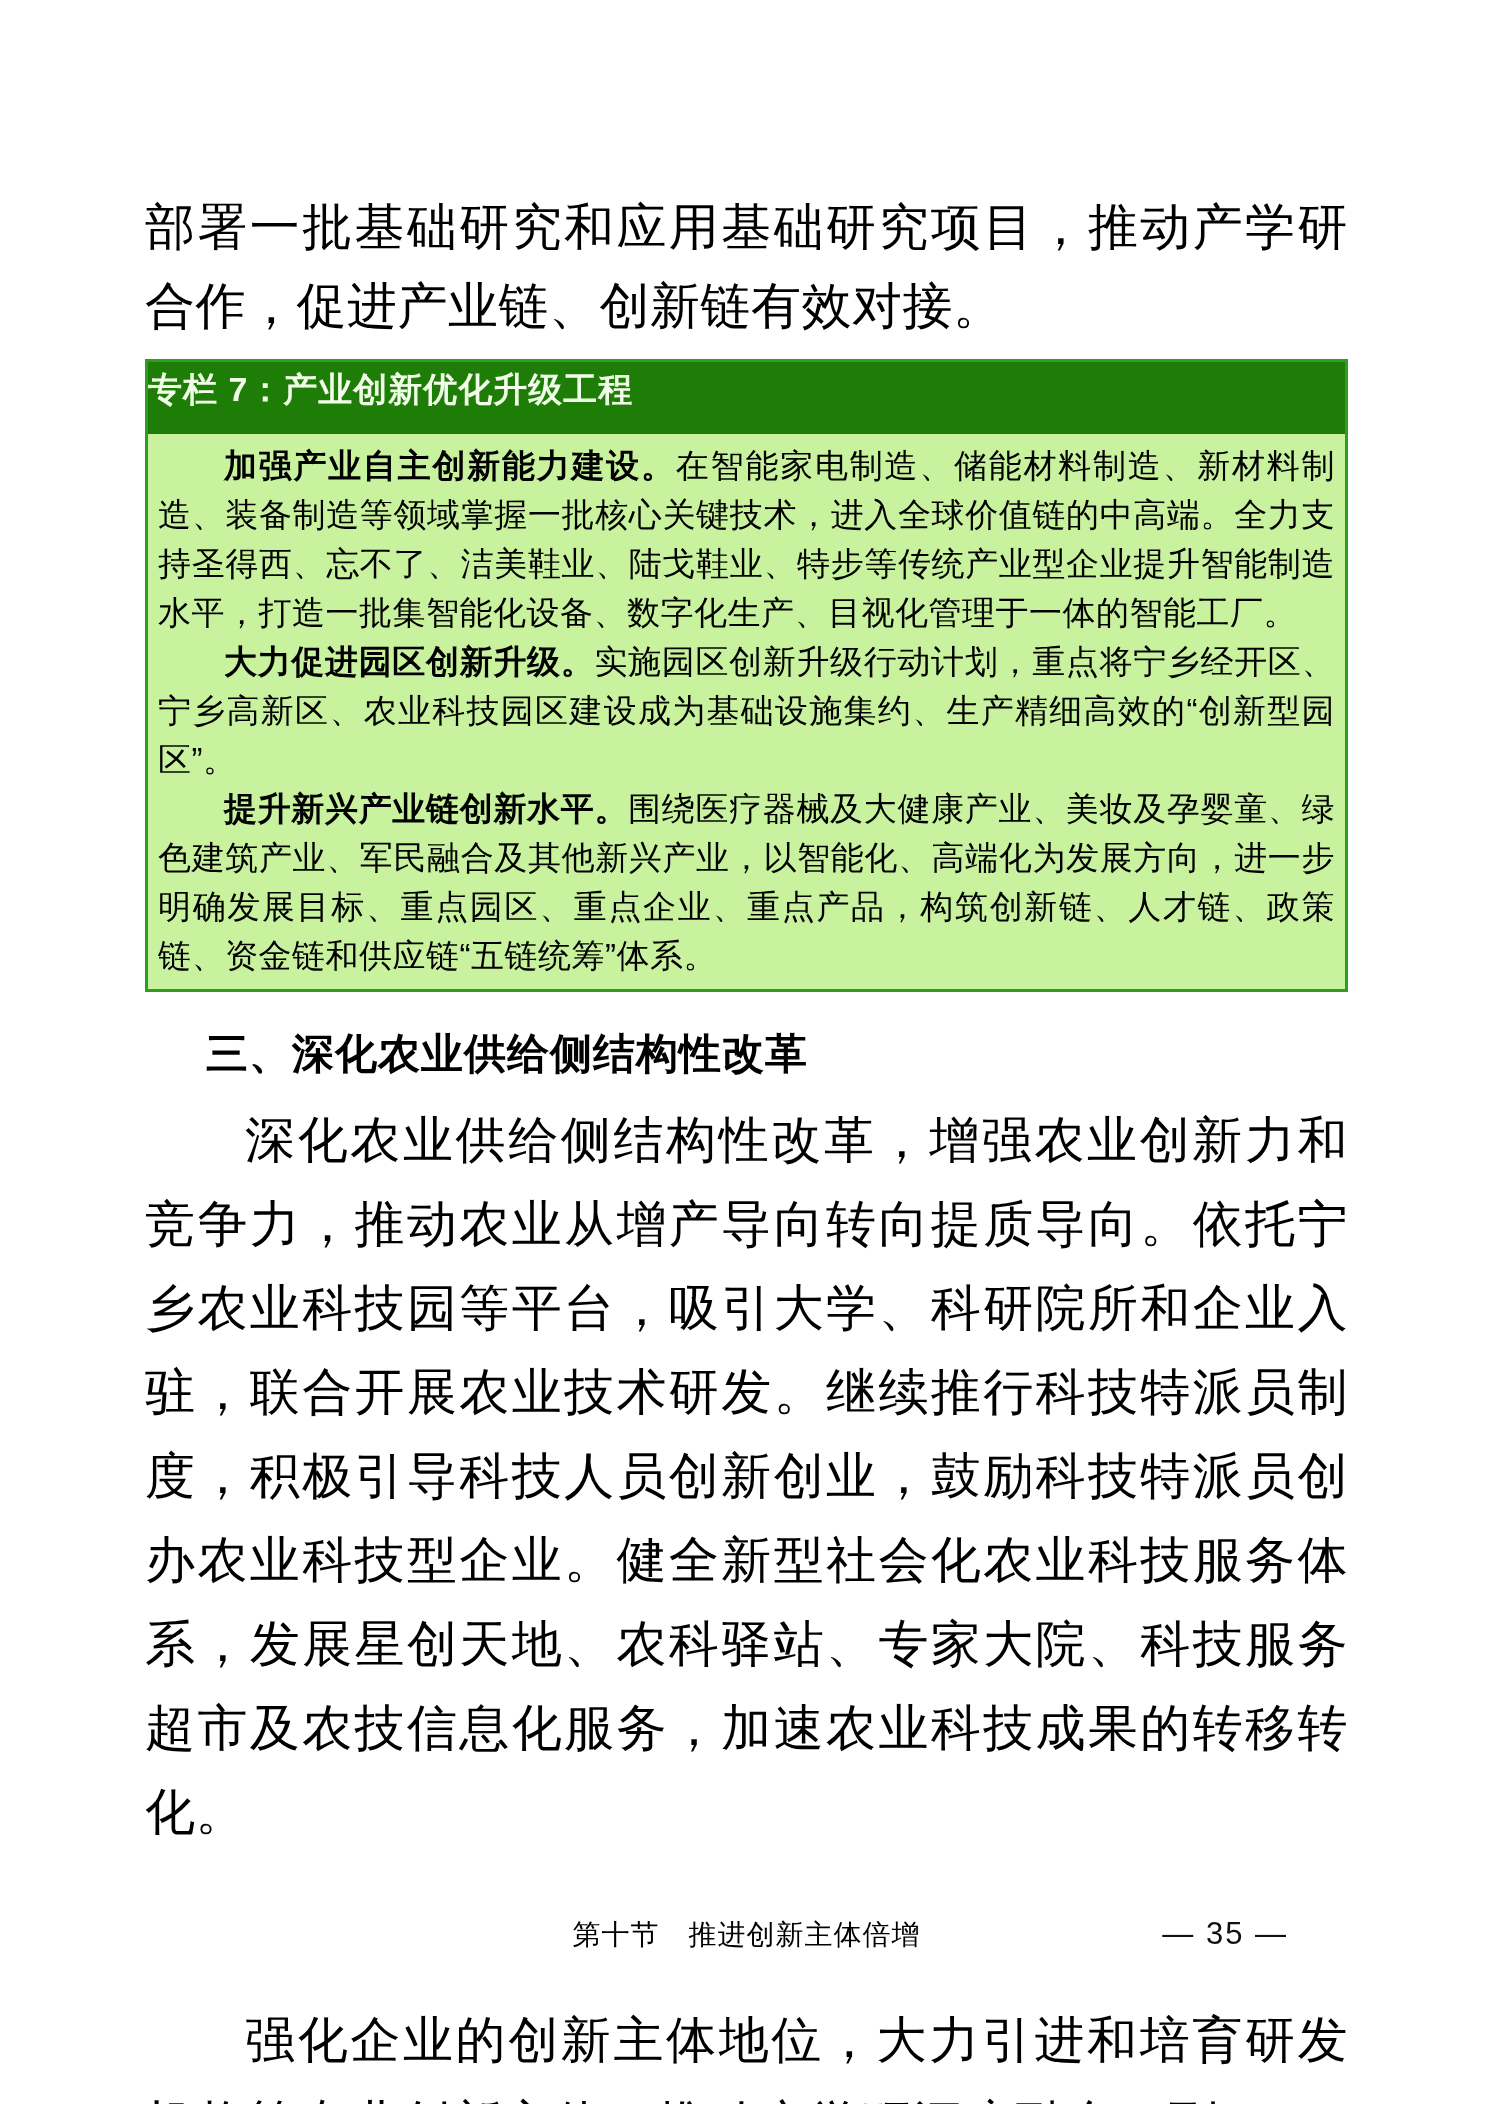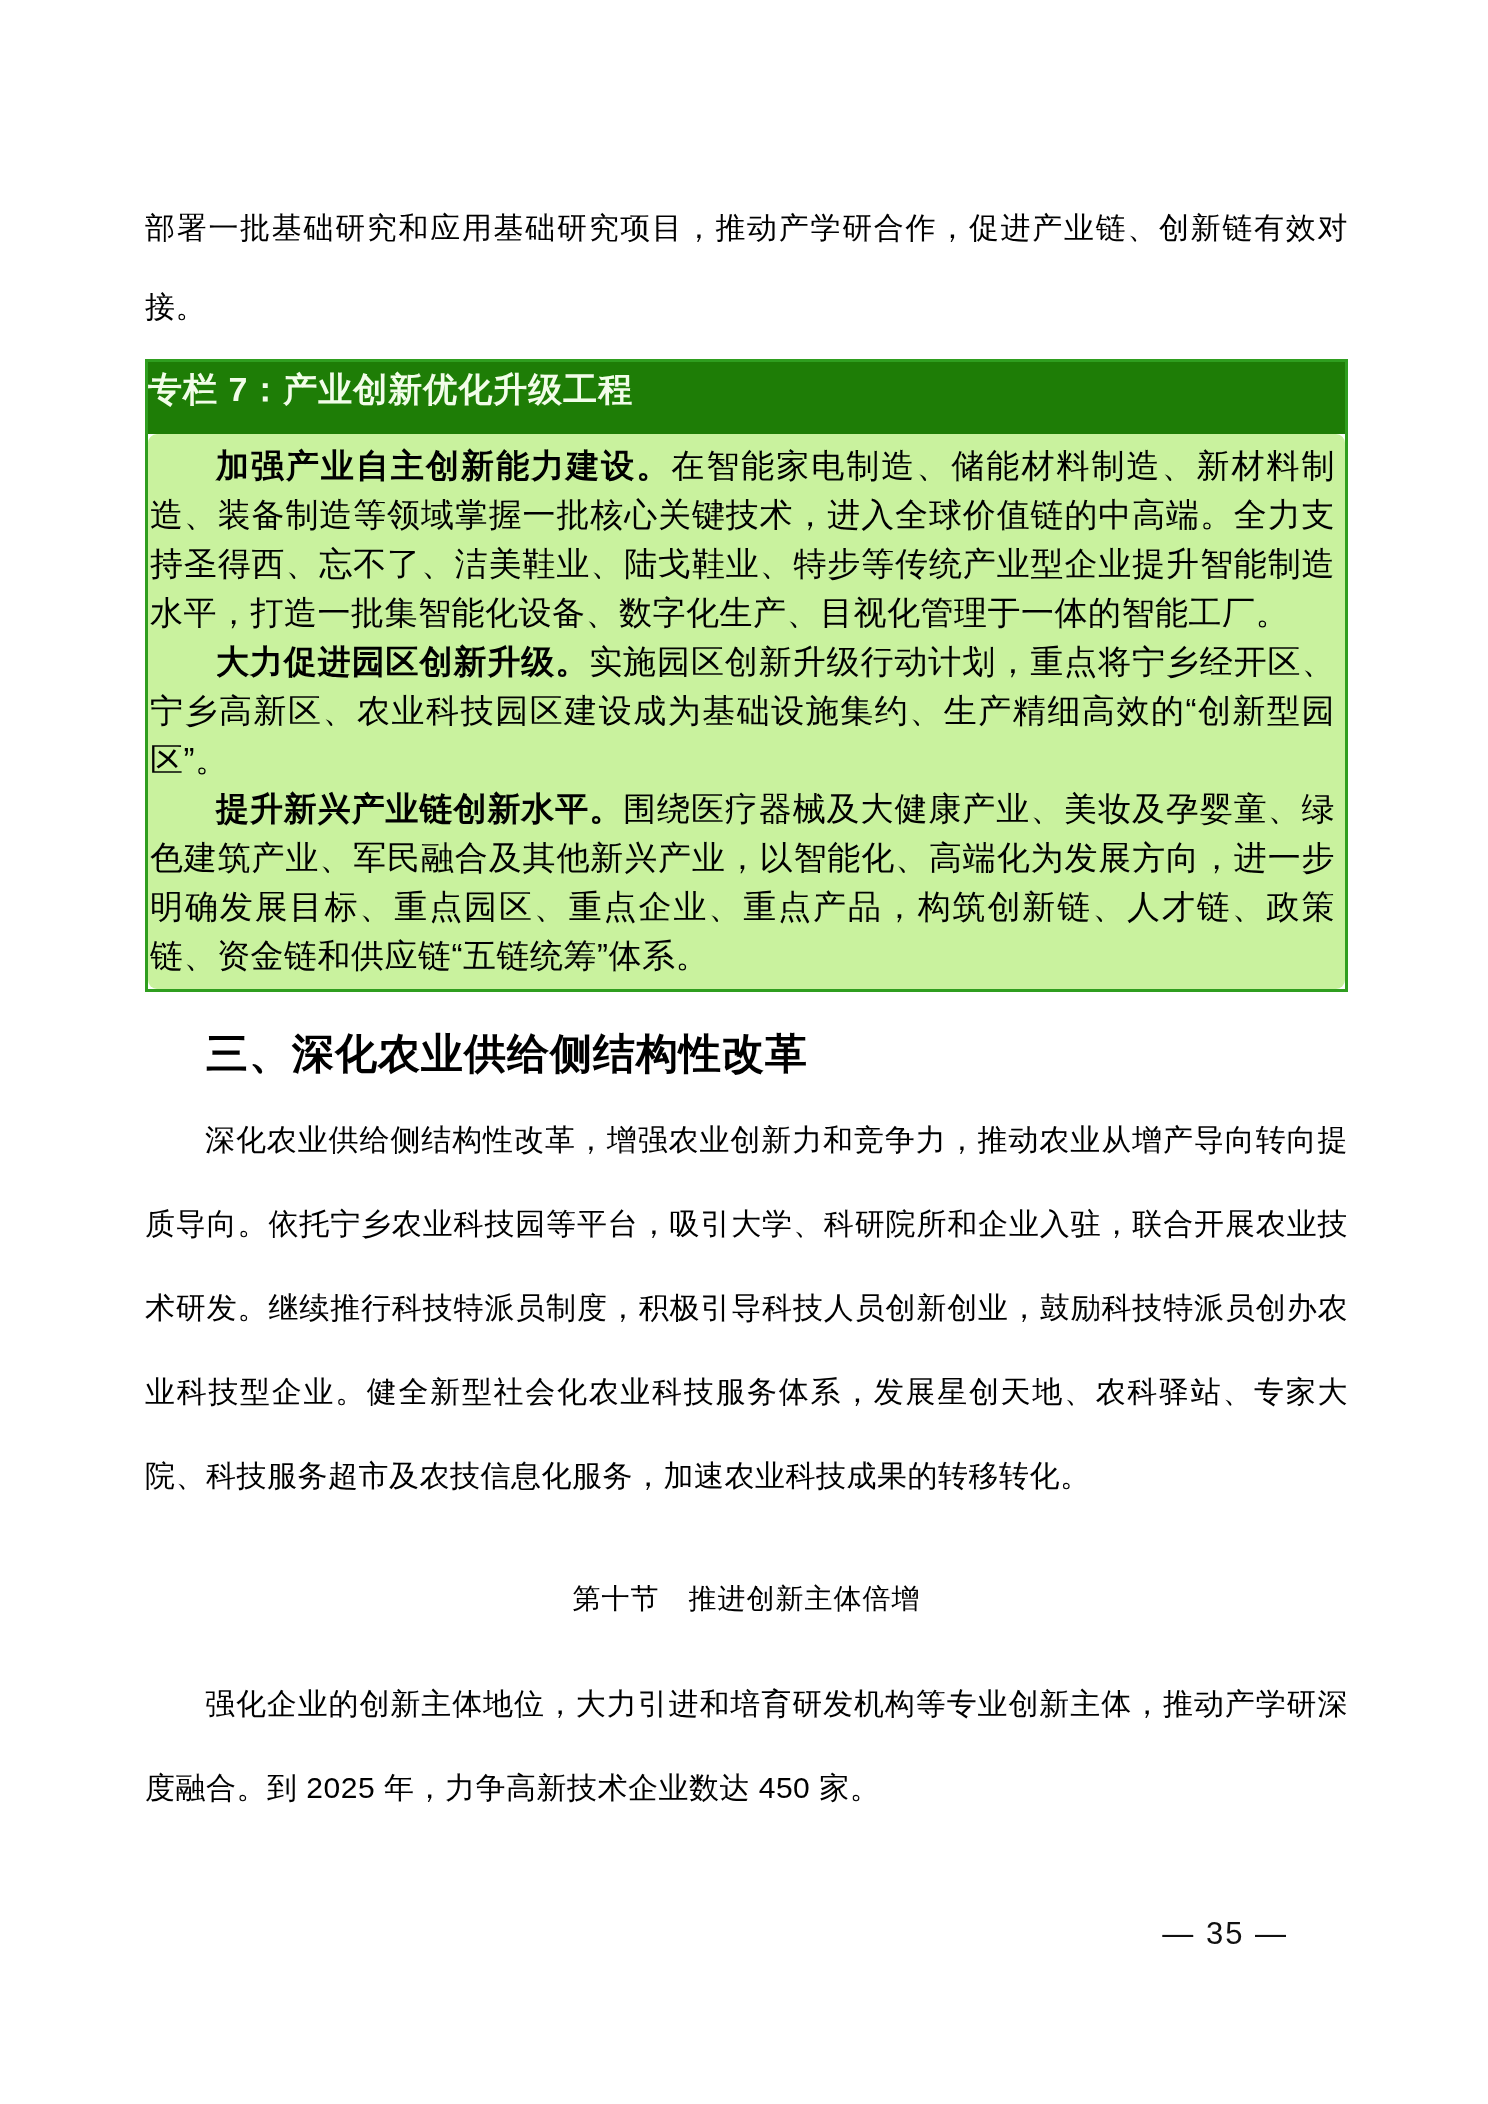--- a/index.html
+++ b/index.html
@@ -15,21 +15,21 @@
     background: #ffffff;
     overflow: hidden;
   }
   .content {
     position: absolute;
     left: 145px; top: 188px;
     width: 1203px;
   }
   p { margin: 0; }
   .body-text {
-    font-size: 30px;
+    font-size: 50px;
     line-height: 84px;
     text-align: justify;
     letter-spacing: 0.5px;
   }
   .intro { line-height: 79px; }
   .indent { text-indent: 2em; }
 
   
   .feature-box {
     margin-top: 13px;
@@ -41,22 +41,21 @@
     color: var(--box-header-text, #f2fde9);
     font-size: 34px;
     font-weight: bold;
     text-align: left;
     height: 72px;
     line-height: 55px;
     letter-spacing: 1px;
   }
   .feature-box-body {
     background: var(--box-body-bg, #c9f29e);
-    padding: 7px 10px 9px 2px;
-    border-radius: 9px;
+    padding: 7px 10px 9px 10px;
   }
   .box-para {
     font-size: 33px;
     line-height: 49px;
     text-align: justify;
     text-indent: 2em;
     letter-spacing: 0.5px;
   }
   .box-para .lead { font-weight: bold; }
 

